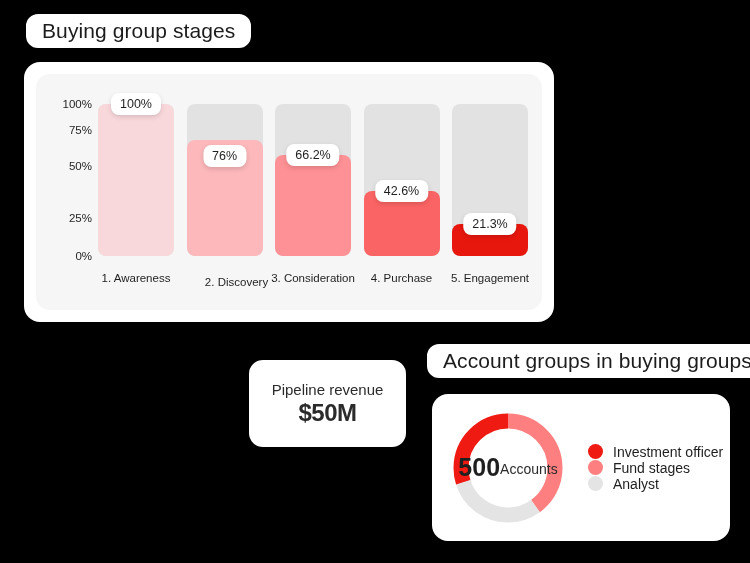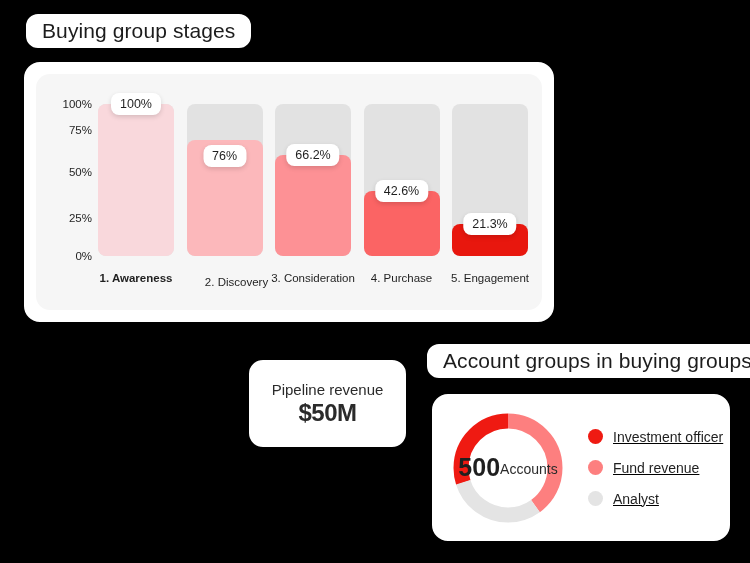--- a/index.html
+++ b/index.html
@@ -204,22 +204,20 @@
   #donut-caption {
     font-size: 14px;
     color: #2b2b2b;
     margin-top: 2px;
   }
 
   #legend {
     margin-left: 22px;
     display: flex;
     flex-direction: column;
-    gap: 15px;
-    text-decoration: underline;
   }
   .legend-row {
     display: flex;
     align-items: center;
     gap: 10px;
   }
   .legend-dot {
     width: 15px;
     height: 15px;
     border-radius: 50%;
@@ -237,30 +235,30 @@
 <div class="card pill" id="bar-title-pill" style="left:22px; top:10px; height:42px;">
   <span class="pill-label">Buying group stages</span>
 </div>
 
 <div class="card" id="bar-card">
   <div class="chart-panel">
     <div class="plot">
       <div id="y-axis">
           <div class="ytick" style="top: 30px;">100%</div>
           <div class="ytick" style="top: 56px;">75%</div>
-          <div class="ytick" style="top: 98px;">50%</div>
+          <div class="ytick" style="top: 92px;">50%</div>
           <div class="ytick" style="top: 144px;">25%</div>
           <div class="ytick" style="top: 182px;">0%</div>
         </div>
       <div id="bars">
           <div class="bar-col">
             <div class="track" style="top: 30px; height: 152px; background: rgb(226, 226, 226);"></div>
             <div class="bar" style="top: 30px; height: 152px; background: rgb(249, 216, 220);"></div>
             <div class="bar-chip" style="top: 30px;">100%</div>
-            <div class="xlabel" style="top: 198px; font-weight: bold;">1. Awareness</div>
+            <div class="xlabel" style="top: 198px;">1. Awareness</div>
           </div>
           <div class="bar-col">
             <div class="track" style="top: 30px; height: 152px; background: rgb(226, 226, 226);"></div>
             <div class="bar" style="top: 66.48px; height: 115.52px; background: rgb(252, 184, 187);"></div>
             <div class="bar-chip" style="top: 82px;">76%</div>
             <div class="xlabel" style="top: 202px; margin-left: 12px;">2. Discovery</div>
           </div>
           <div class="bar-col">
             <div class="track" style="top: 30px; height: 152px; background: rgb(226, 226, 226);"></div>
             <div class="bar" style="top: 81.376px; height: 100.624px; background: rgb(253, 145, 149);"></div>
@@ -307,20 +305,20 @@
       <div id="donut-caption">Accounts</div>
     </div>
   </div>
   <div id="legend">
       <div class="legend-row">
         <span class="legend-dot" style="background: rgb(239, 26, 18);"></span>
         <span class="legend-text">Investment officer</span>
       </div>
       <div class="legend-row">
         <span class="legend-dot" style="background: rgb(253, 127, 127);"></span>
-        <span class="legend-text">Fund revenue</span>
+        <span class="legend-text">Fund stages</span>
       </div>
       <div class="legend-row">
         <span class="legend-dot" style="background: rgb(228, 228, 228);"></span>
         <span class="legend-text">Analyst</span>
       </div>
     </div>
 </div>
 
 </body></html>

